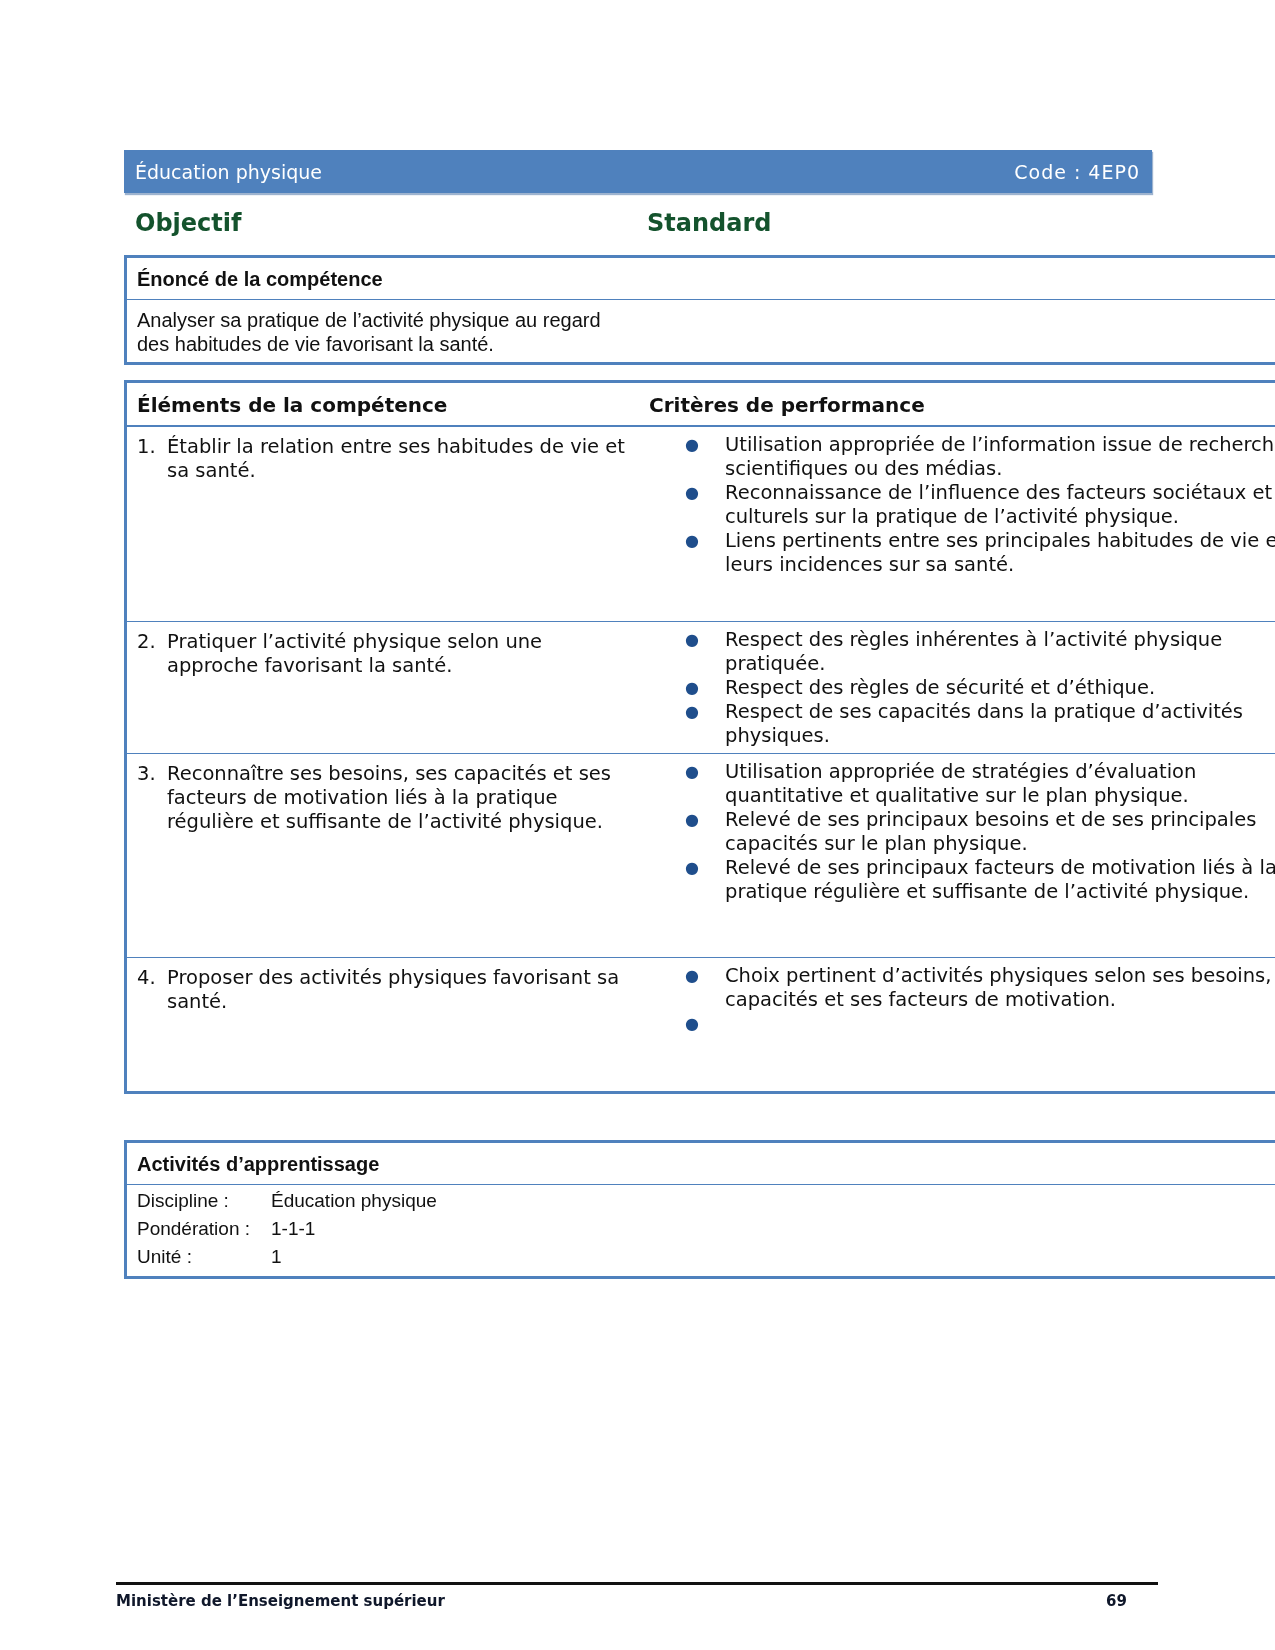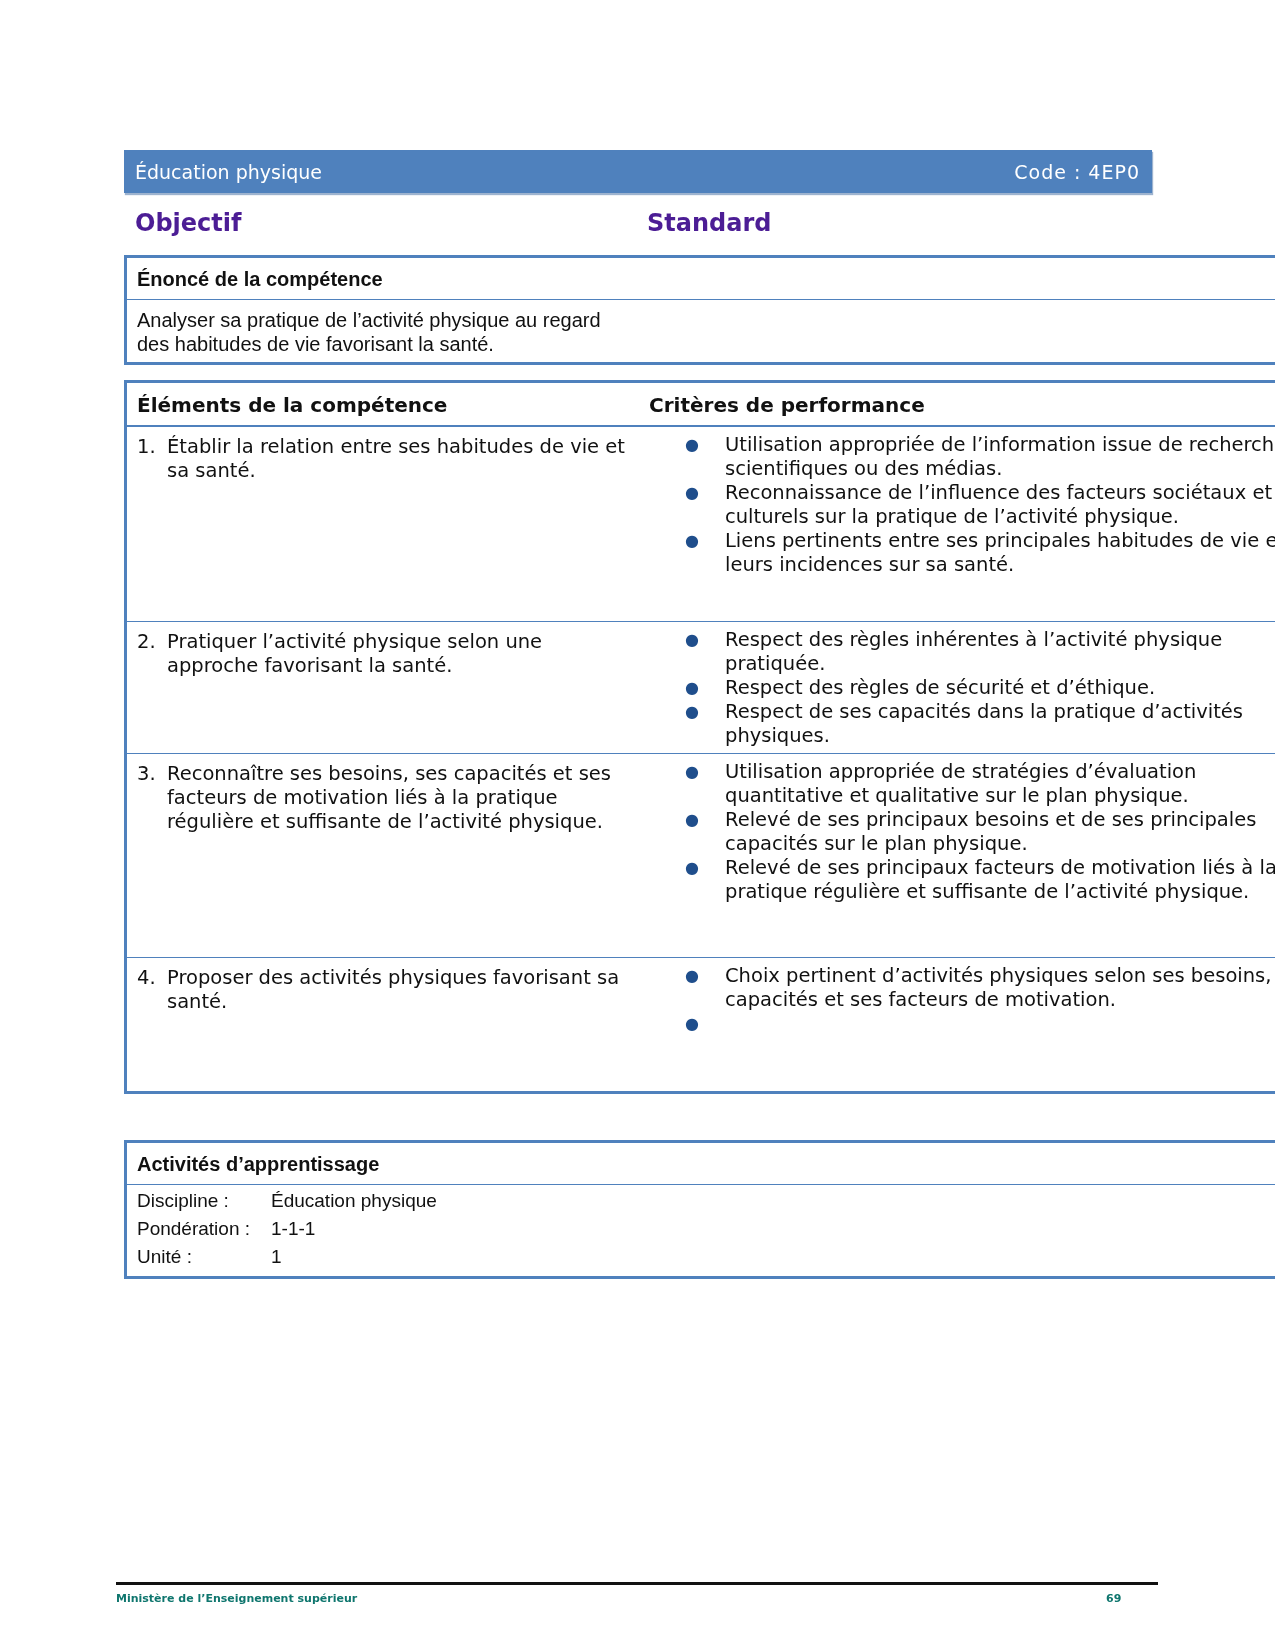--- a/index.html
+++ b/index.html
@@ -1,38 +1,38 @@
 <!DOCTYPE html>
 <html><head>
 <meta charset="utf-8">
 <style>
   html, body { margin:0; padding:0; background:#ffffff; }
   body { width:1275px; height:1650px; position:relative; font-family:"DejaVu Sans", sans-serif; color:#111; }
   .hdr { position:absolute; left:124px; top:150px; width:1028px; height:43px; background:#4f81bd; color:#ffffff; font-size:19px; display:flex; justify-content:space-between; align-items:center; box-sizing:border-box; padding:0 12px 0 11px; box-shadow:1px 2px 1px #9db3cf; }
   .hdr .code { letter-spacing:1px; }
-  .colhead { position:absolute; top:209px; font-weight:bold; color:#4c1d95; font-size:24px; }
+  .colhead { position:absolute; top:209px; font-weight:bold; color:#14532d; font-size:24px; }
   .box { position:absolute; left:124px; width:1208px; border:3px solid #4f81bd; box-sizing:border-box; }
   .box .title { font-family:"Liberation Sans", sans-serif; font-weight:bold; font-size:20px; padding:10px 10px 8px 10px; border-bottom:1px solid #4f81bd; }
   .box .body { font-family:"Liberation Sans", sans-serif; font-size:20px; line-height:24px; padding:8px 10px; }
   .row { display:flex; border-top:1px solid #4f81bd; }
   .row:first-of-type { border-top:none; }
   .lcol { width:512px; padding:8px 10px; box-sizing:border-box; font-size:19.5px; line-height:24px; }
   .rcol { flex:1; padding:6px 10px 4px 40px; box-sizing:border-box; font-size:19.5px; line-height:24px; }
   .num { display:flex; }
   .num .n { width:30px; flex:none; }
   ul { list-style:none; margin:0; padding:0; }
   li { display:flex; }
   li .bul { width:40px; flex:none; color:#1f4e8c; font-size:16px; padding-left:6px; }
   .b2head { display:flex; border-bottom:1px solid #4f81bd; font-weight:bold; font-size:20px; }
   .b2head div { padding:10px 10px 8px 10px; }
   .b2head .l { width:512px; box-sizing:border-box; }
   .kv { display:flex; font-size:19px; line-height:28px; }
   .kv .k { width:134px; }
   .footline { position:absolute; left:116px; top:1582px; width:1042px; height:3px; background:#111; }
-  .foot { position:absolute; top:1592px; font-weight:bold; color:#0f766e; font-size:11px; }
+  .foot { position:absolute; top:1592px; font-weight:bold; color:#0f172a; font-size:15px; }
 </style>
 </head>
 <body>
 
 <div class="hdr">
   <span>Éducation physique</span>
   <span class="code">Code : 4EP0</span>
 </div>
 
 <div class="colhead" style="left:135px;">Objectif</div>

